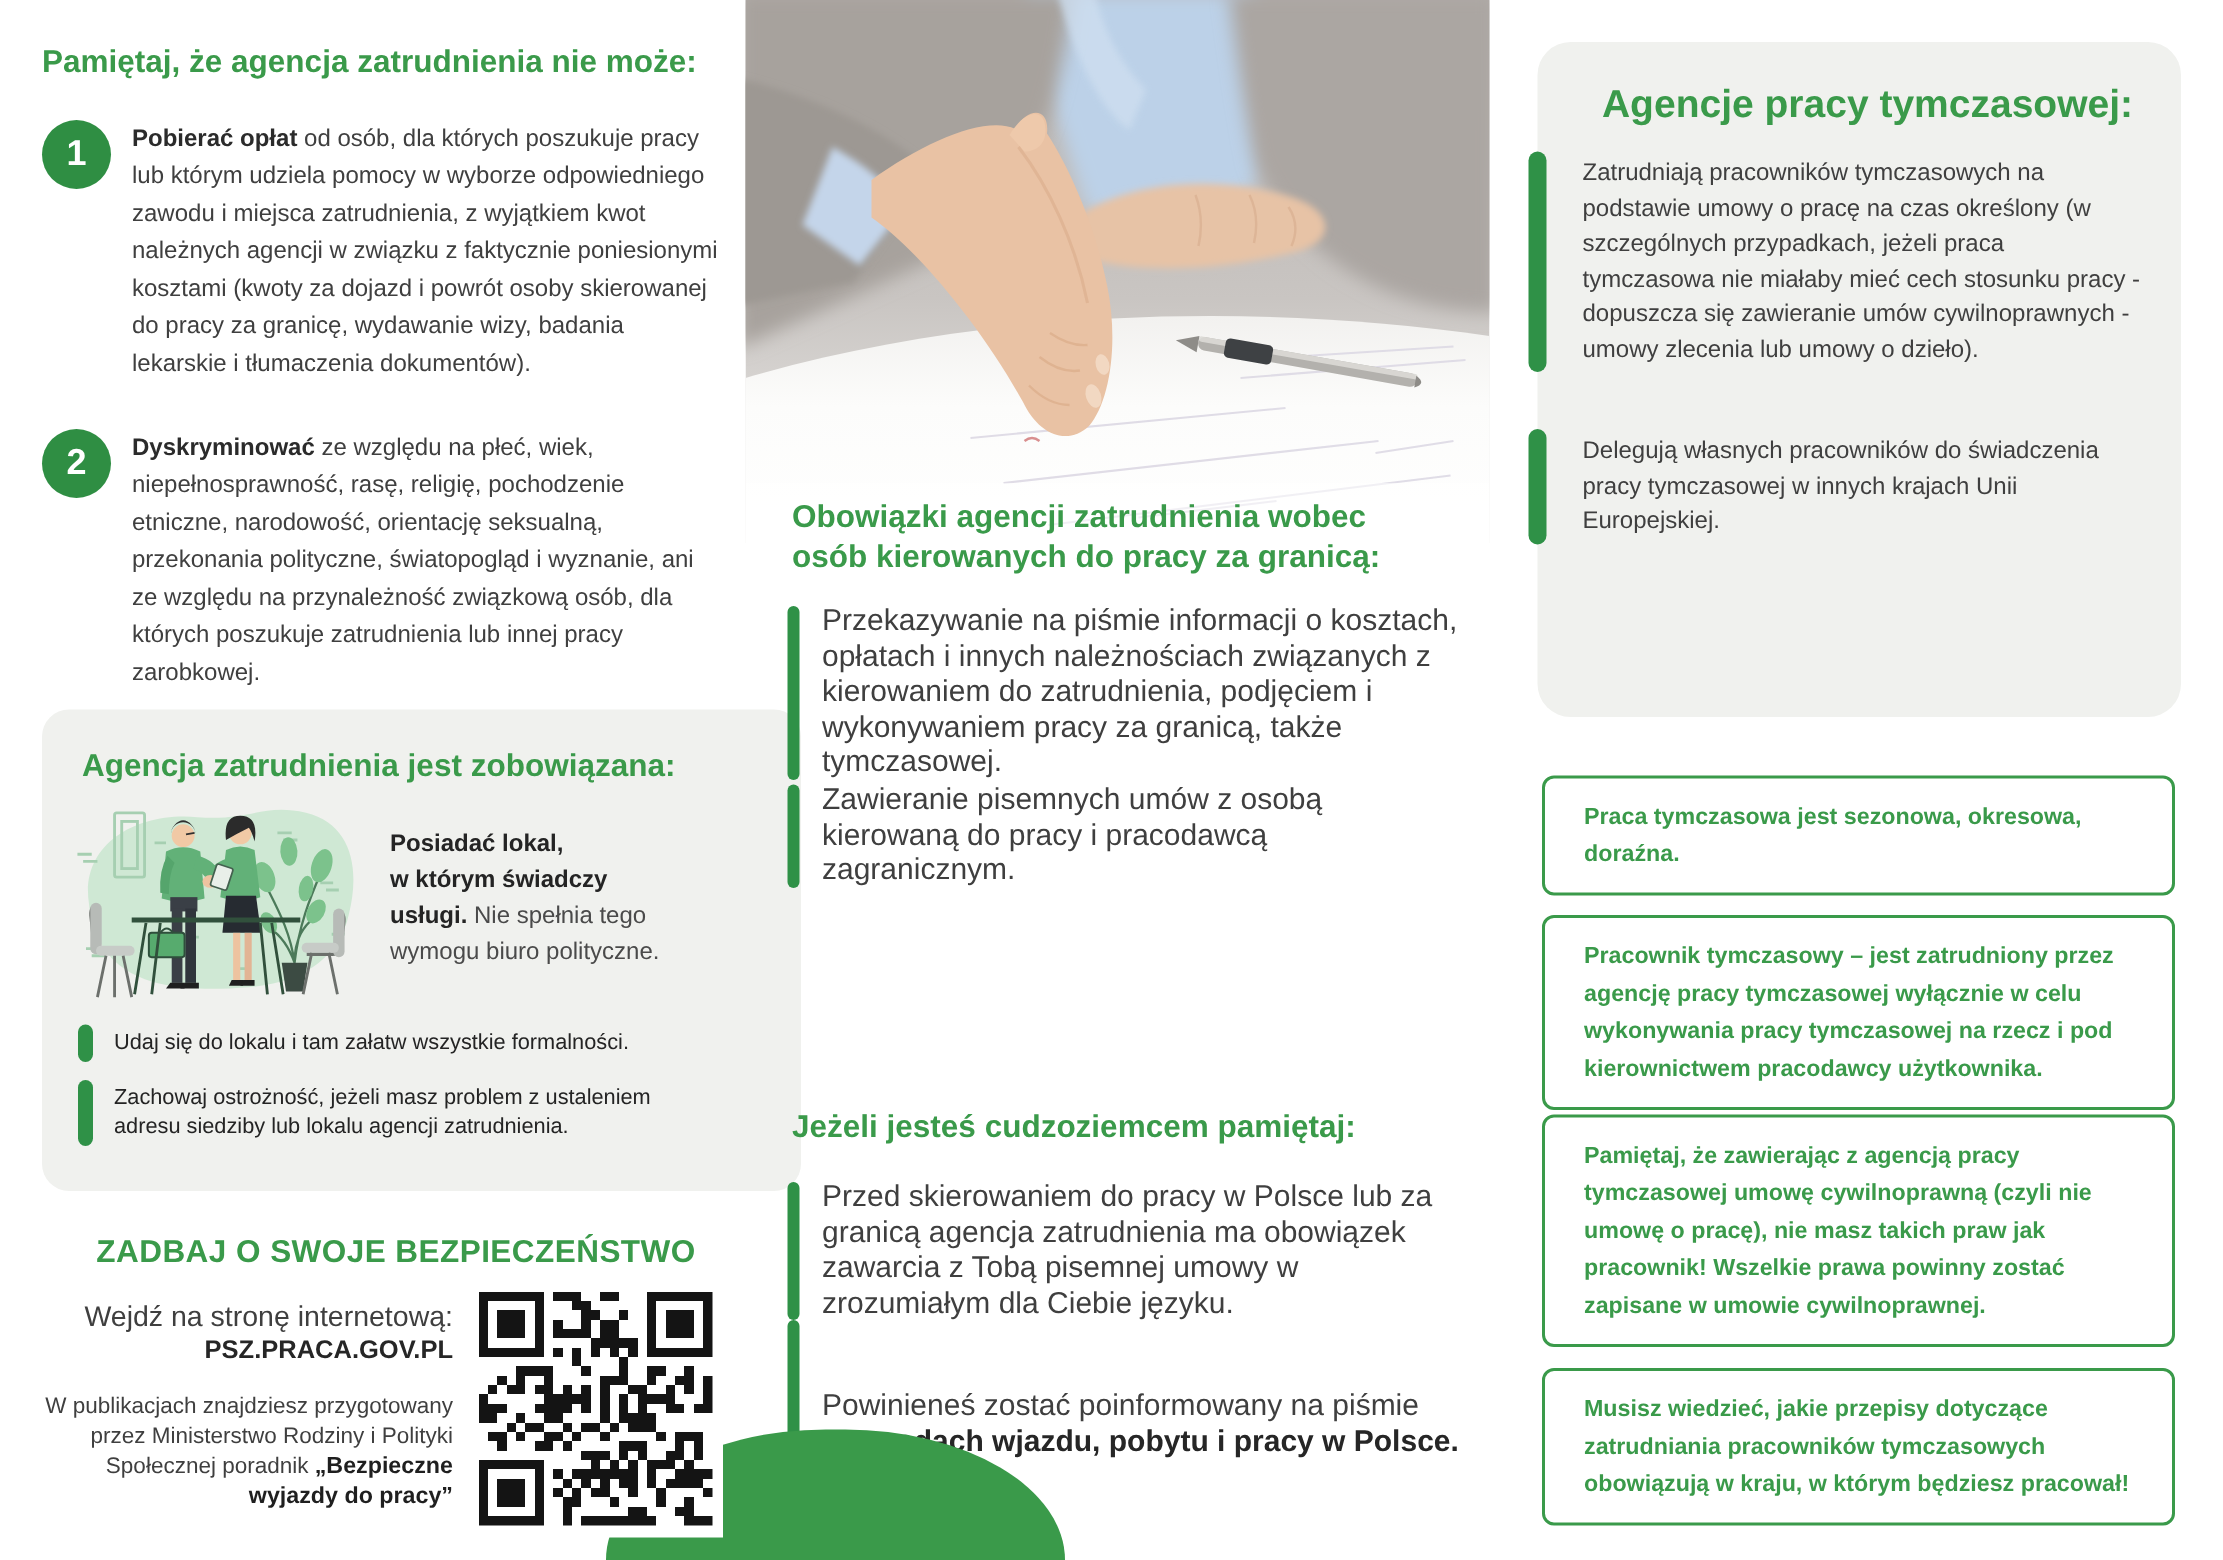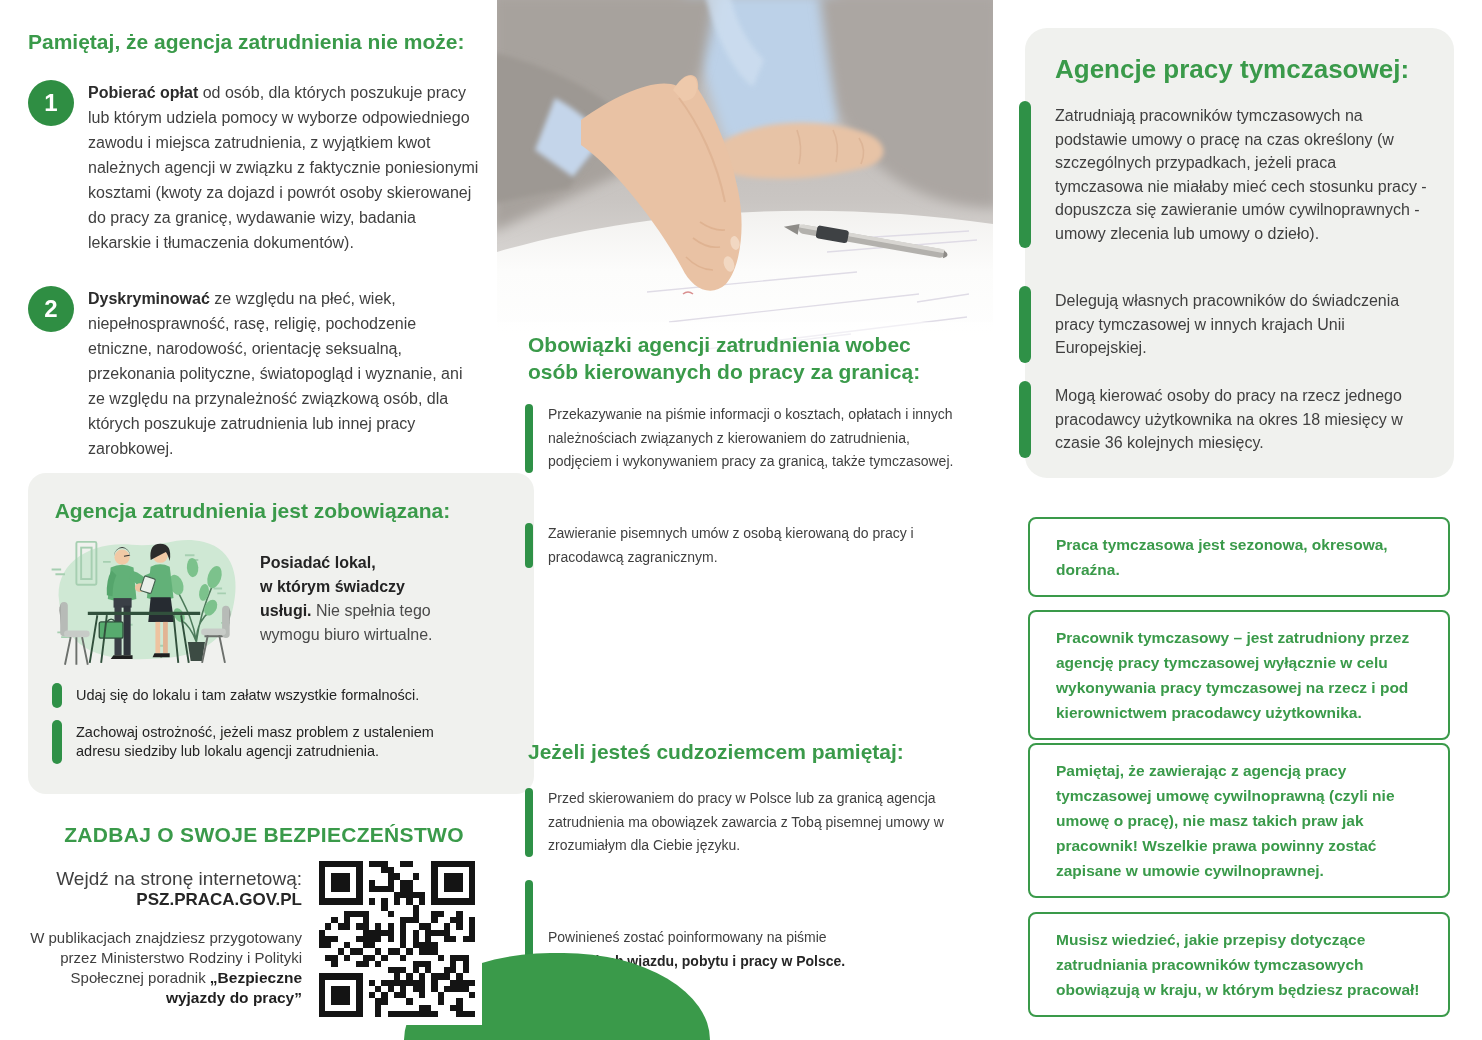--- a/index.html
+++ b/index.html
@@ -35,36 +35,36 @@
   #safety-text{left:26px;top:868px;width:276px;text-align:right;color:#3f3f3f;}
   #safety-text .intro{font-size:19px;line-height:21px;}
   #safety-text .url{font-size:17px;font-weight:bold;color:#262626;line-height:22px;}
   #safety-text .pub{margin-top:17px;font-size:15px;line-height:20px;}
   #safety-text .pub b{color:#1f1f1f;font-size:15.5px;}
   #qr-box{left:312px;top:853px;width:170px;height:172px;background:#ffffff;z-index:3;display:flex;align-items:center;justify-content:center;}
   #qr-box svg{width:156px;height:156px;}
   
   #photo{left:497px;top:0;width:496px;height:362px;z-index:0;}
   #duties-title{left:528px;top:331px;width:436px;font-size:21px;line-height:27px;font-weight:bold;color:#3a9a4a;z-index:2;}
-  .m-bullet{left:525px;width:452px;padding-left:23px;box-sizing:border-box;font-size:14px;line-height:23.5px;color:#3f3f3f;position:absolute;}
+  .m-bullet{left:525px;width:452px;padding-left:23px;box-sizing:border-box;font-size:20px;line-height:23.5px;color:#3f3f3f;position:absolute;}
   .m-bullet .bar{position:absolute;left:0;top:1px;bottom:1px;width:8px;border-radius:5px;background:#2f9147;}
   #duty-1{top:403px;}
   #duty-2{top:522px;}
   #duty-3{top:592px;}
   #foreigner-title{left:528px;top:740px;width:450px;font-size:21px;font-weight:bold;color:#3a9a4a;}
   #foreign-1{top:787px;}
   #foreign-2{top:879px;white-space:pre-line;}
   #foreign-2 b{color:#262626;}
   #dome{
     left:404px;top:953px;width:306px;height:87px;background:#3a9a4a;z-index:1;
     border-radius:160px 160px 0 0 / 95px 95px 0 0;
   }
   
   #right-panel{left:1025px;top:28px;width:429px;height:450px;background:#f0f1ee;border-radius:22px;}
-  #right-title{left:30px;top:26px;width:380px;font-size:26px;font-weight:bold;color:#3a9a4a;position:absolute;}
+  #right-title{left:30px;top:26px;width:380px;font-size:26px;font-weight:bold;color:#3a9a4a;position:absolute;text-align:center;}
   .r-bullet{left:30px;width:372px;font-size:16px;line-height:23.5px;color:#3f3f3f;position:absolute;}
   .r-bullet .bar{position:absolute;left:-36px;top:-3px;bottom:-3px;width:12px;border-radius:7px;background:#2f9147;}
   #r-bullet-1{top:76px;}
   #r-bullet-2{top:261px;}
   #r-bullet-3{top:356px;}
   .g-box{
     left:1028px;width:422px;box-sizing:border-box;border:2px solid #3a9a4a;border-radius:8px;
     padding:13px 26px;font-size:15.5px;line-height:25px;font-weight:bold;color:#3a9a4a;position:absolute;
   }
   #g-box-1{top:517px;min-height:80px;display:flex;align-items:center;}
@@ -155,21 +155,21 @@
         <path d="M190,82 q5,0 4.5,7 l-2,18 q-.5,5 -6,5 h-18" fill="none" stroke="#6c706c" stroke-width="2.4"></path>
         <rect x="187" y="80" width="8" height="34" rx="4" fill="#b7bbb7"></rect>
         <rect x="165" y="104" width="26" height="7" rx="3.5" fill="#c7cbc7"></rect>
         <path d="M172,111 L166,140 M184,111 L190,140" stroke="#6c706c" stroke-width="2"></path>
       </g>
     </svg>
   </div>
 
   <div class="abs" id="panel-highlight"><b>Posiadać lokal,
 w którym świadczy
-usługi.</b><span> Nie spełnia tego wymogu biuro wirtualne.</span></div>
+usługi.</b><span> Nie spełnia tego wymogu biuro polityczne.</span></div>
 
   <div class="panel-bullet" id="panel-bullet-2">
     <span class="bar"></span>
     <span>Zachowaj ostrożność, jeżeli masz problem z ustaleniem adresu siedziby lub lokalu agencji zatrudnienia.</span>
   </div>
   <div class="panel-bullet" id="panel-bullet-1">
     <span class="bar"></span>
     <span>Udaj się do lokalu i tam załatw wszystkie formalności.</span>
   </div>
 </div>
@@ -573,24 +573,20 @@
 <div class="abs" id="right-panel">
   <h2 id="right-title" style="margin:0">Agencje pracy tymczasowej:</h2>
   <div class="r-bullet" id="r-bullet-1">
     <span class="bar"></span>
     <span>Zatrudniają pracowników tymczasowych na podstawie umowy o pracę na czas określony (w szczególnych przypadkach, jeżeli praca tymczasowa nie miałaby mieć cech stosunku pracy - dopuszcza się zawieranie umów cywilnoprawnych - umowy zlecenia lub umowy o dzieło).</span>
   </div>
   <div class="r-bullet" id="r-bullet-2">
     <span class="bar"></span>
     <span>Delegują własnych pracowników do świadczenia pracy tymczasowej w innych krajach Unii Europejskiej.</span>
   </div>
-  <div class="r-bullet" id="r-bullet-3">
-    <span class="bar"></span>
-    <span>Mogą kierować osoby do pracy na rzecz jednego pracodawcy użytkownika na okres 18 miesięcy w czasie 36 kolejnych miesięcy.</span>
-  </div>
 </div>
 
 <div class="g-box" id="g-box-1">
   <span>Praca tymczasowa jest sezonowa, okresowa, doraźna.</span>
 </div>
 <div class="g-box" id="g-box-2">
   <span>Pracownik tymczasowy – jest zatrudniony przez agencję pracy tymczasowej wyłącznie w celu wykonywania pracy tymczasowej na rzecz i pod kierownictwem pracodawcy użytkownika.</span>
 </div>
 <div class="g-box" id="g-box-3">
   <span>Pamiętaj, że zawierając z agencją pracy tymczasowej umowę cywilnoprawną (czyli nie umowę o pracę), nie masz takich praw jak pracownik! Wszelkie prawa powinny zostać zapisane w umowie cywilnoprawnej.</span>

